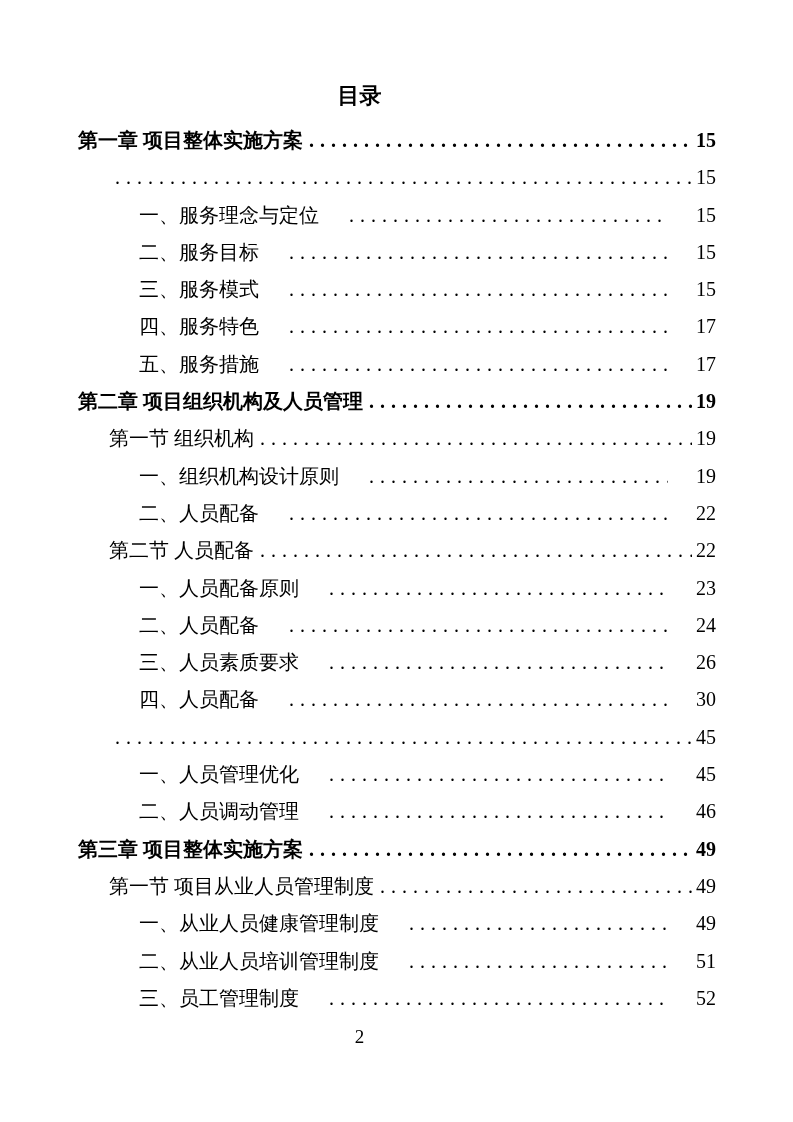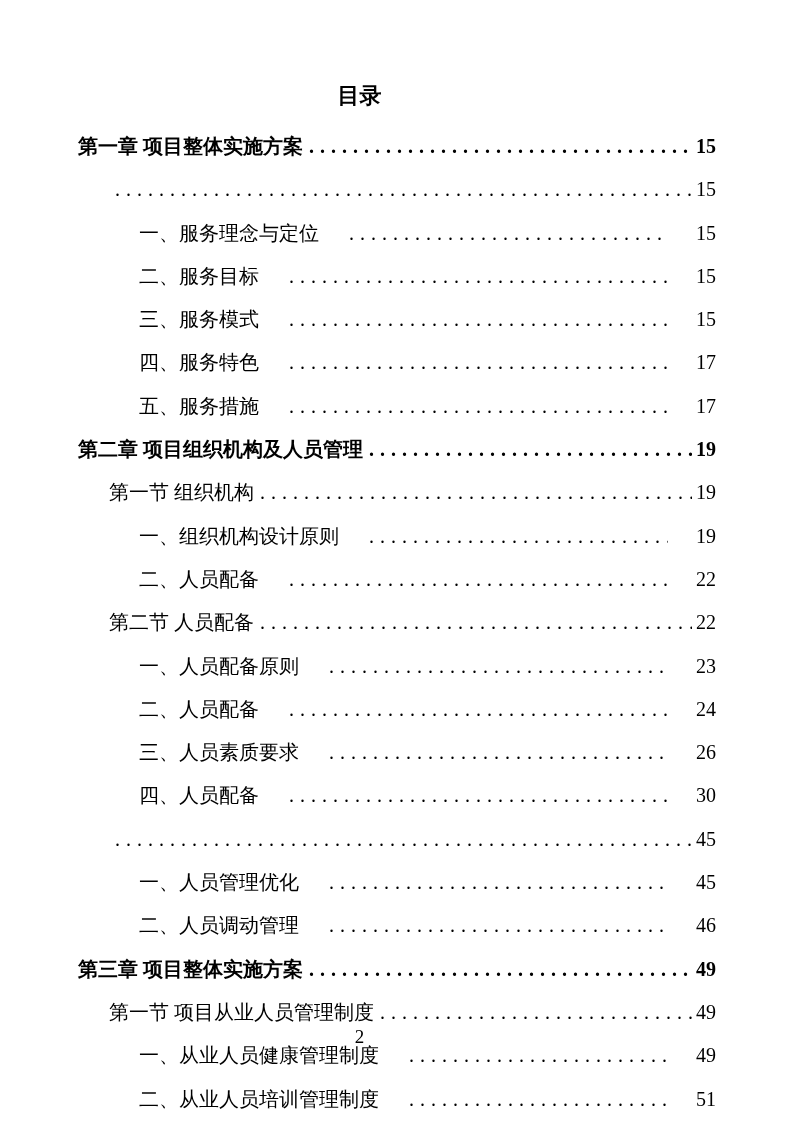--- a/index.html
+++ b/index.html
@@ -32,21 +32,20 @@
     left: 78px;
     width: 638px;
   }
   .toc-row {
     display: flex;
     align-items: baseline;
     height: 37.3px;
     line-height: 37.3px;
     font-size: 20px;
     cursor: pointer;
-    margin-top: 6px;
   }
   .toc-row.chapter {
     font-weight: bold;
   }
   .toc-row.section { padding-left: 31px; }
   .toc-row.item    { padding-left: 61px; gap: 24px; }
   .toc-label {
     white-space: nowrap;
     flex: 0 0 auto;
   }

